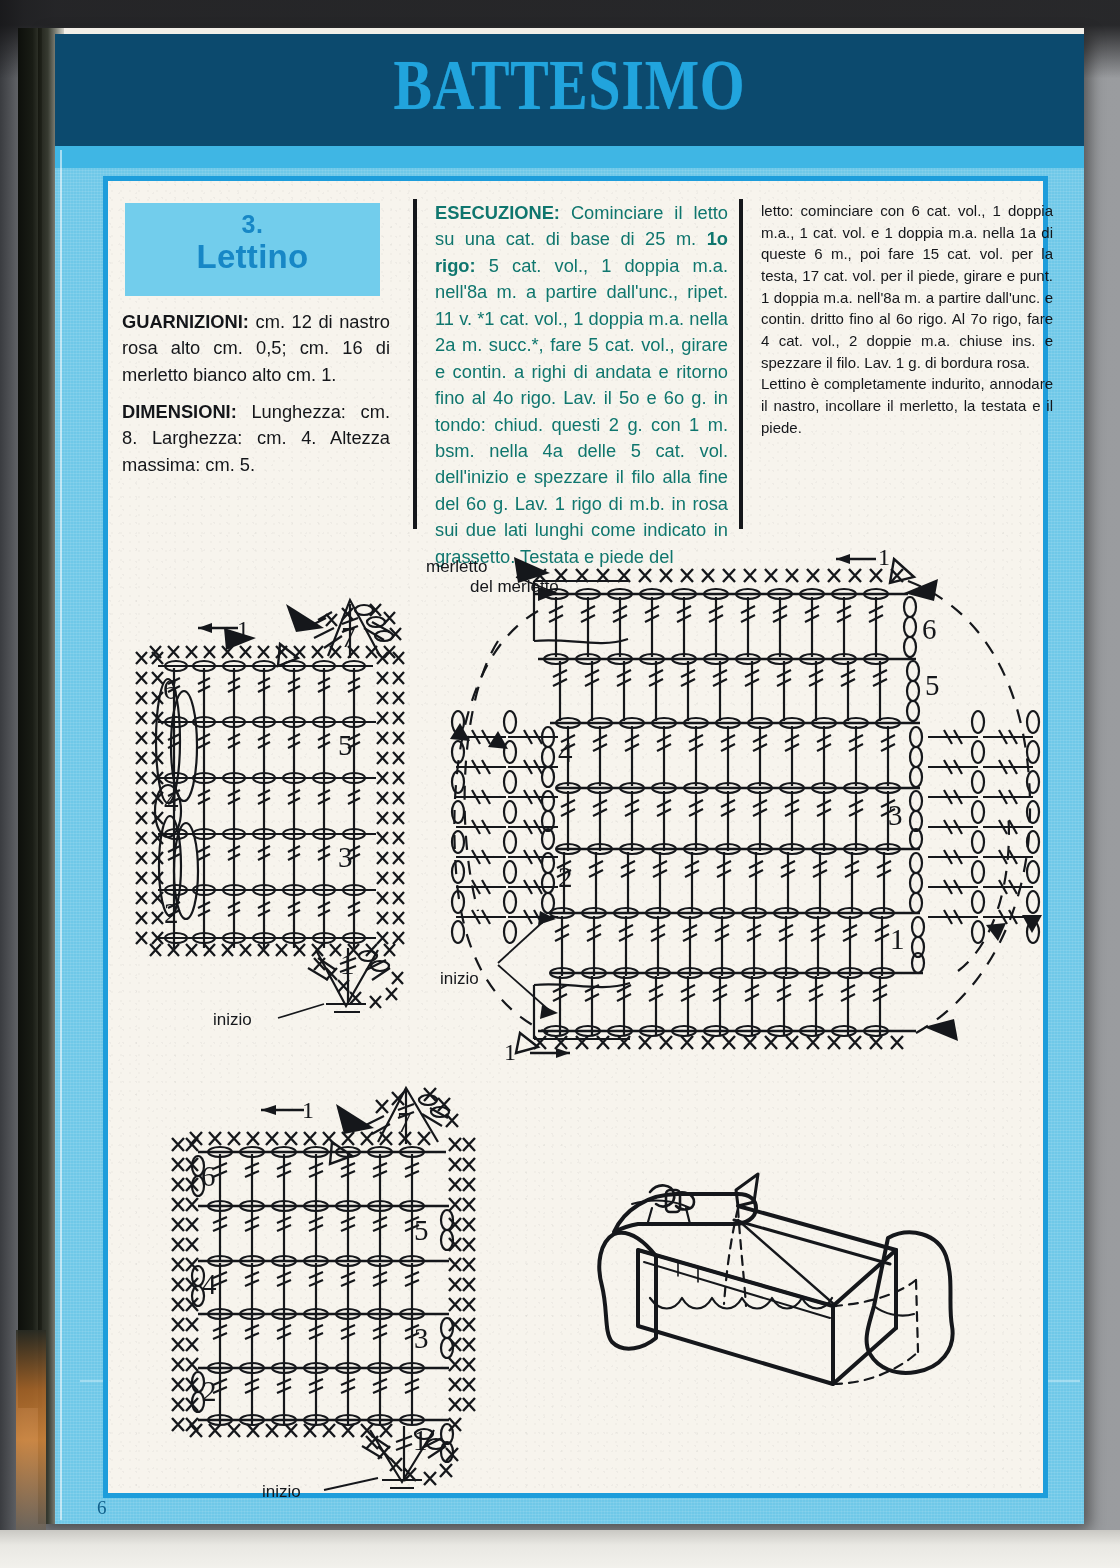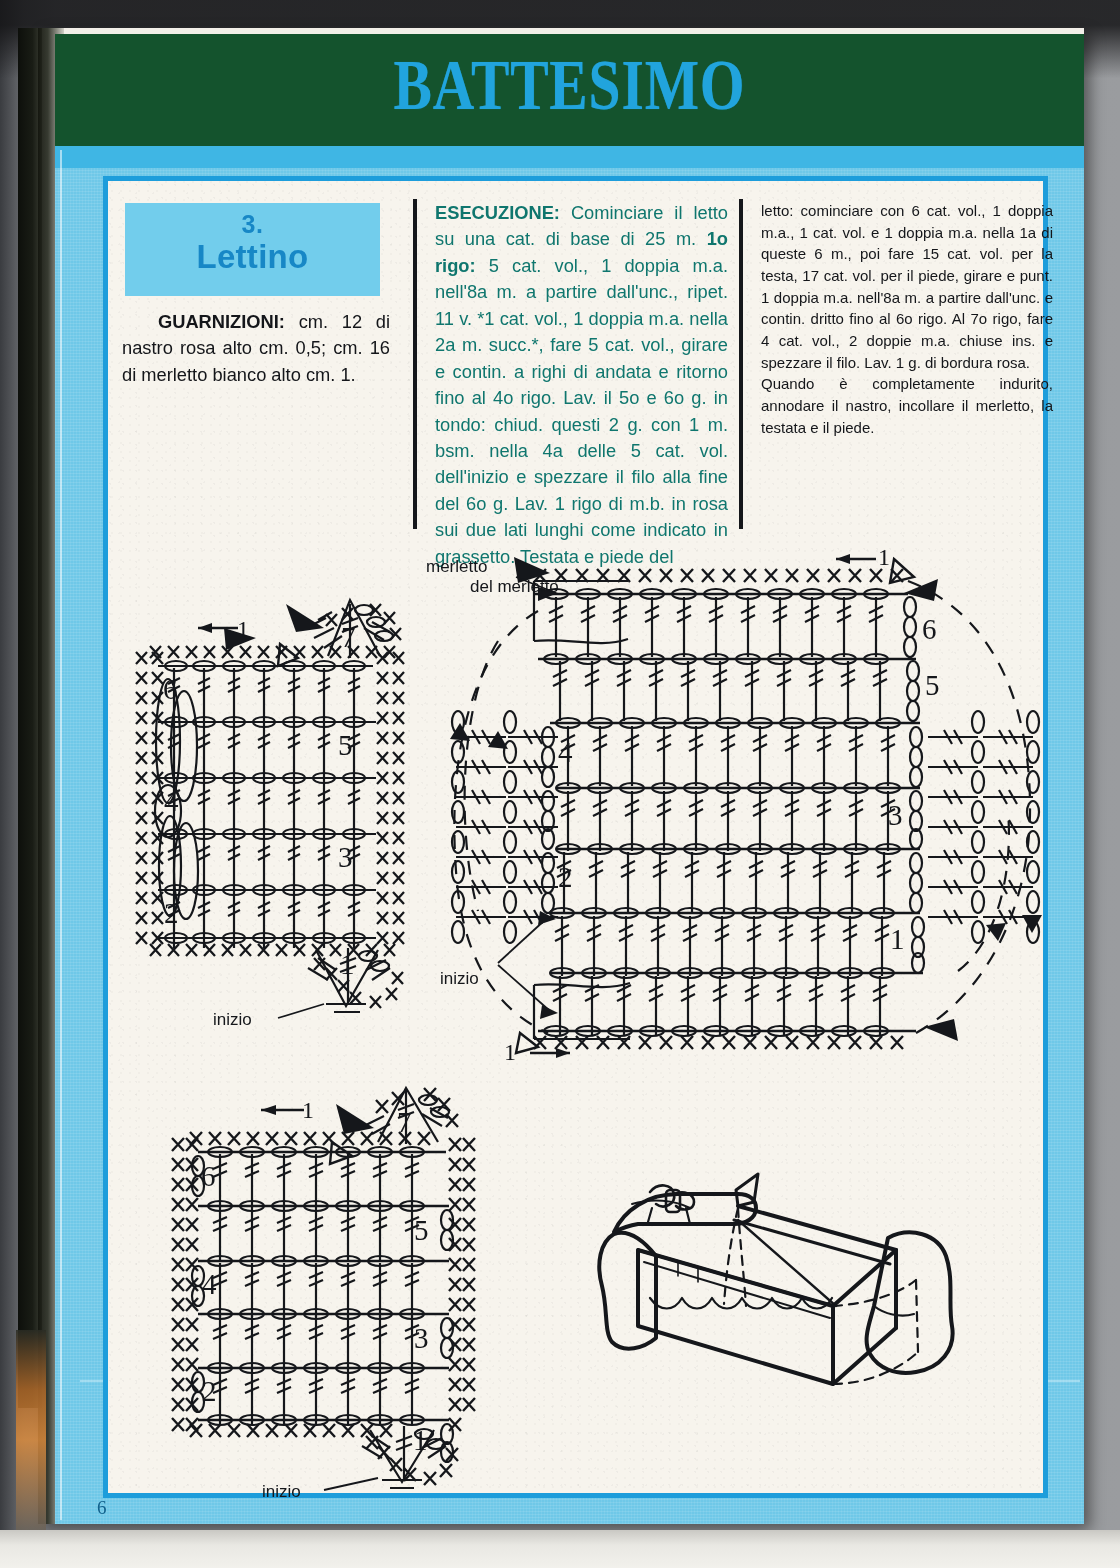--- a/index.html
+++ b/index.html
@@ -39,21 +39,21 @@
     background:linear-gradient(90deg,#0d0f0b 0%, #191c15 60%, #3a3d33 100%);
   }
   .binding3{
     position:absolute; left:16px; top:1330px; width:30px; height:200px;
     background:linear-gradient(180deg,#2a2c24 0%, #b06a2a 30%, #d98a3c 55%, #6a6258 100%);
     opacity:.85;
   }
   
   .masthead{
     position:absolute; left:55px; top:34px; width:1029px; height:115px;
-    background:#14532d;
+    background:#0c4a6e;
   }
   .title{
     position:absolute; left:0; top:10px; width:100%;
     text-align:center;
     font-family:"Liberation Serif", serif;
     font-weight:bold;
     font-size:72px;
     letter-spacing:1px;
     color:#21a4dd;
     transform: scaleX(.80);
@@ -105,21 +105,21 @@
     font-weight:bold; color:#1787c6;
   }
   .badge .num{ display:block; font-size:25px; margin-top:7px; letter-spacing:.5px;}
   .badge .nm { display:block; font-size:33px; margin-top:-1px; letter-spacing:.3px;}
   .colL{
     position:absolute; left:14px; top:128px; width:268px;
     font-size:18.3px; line-height:1.44; color:#14161a;
     text-align:justify;
   }
   .colL p{ margin-bottom:11px; }
-  .colL b{ font-weight:bold;margin-left:36px; }
+  .colL b{ font-weight:bold; }
   .rule{
     position:absolute; width:4px; background:#15171b;
   }
   .rule1{ left:305px; top:18px; height:330px; }
   .rule2{ left:631px; top:18px; height:330px; }
   .colM{
     position:absolute; left:327px; top:19px; width:293px;
     font-size:18.3px; line-height:1.445; color:#0f766e;
     text-align:justify;
   }
@@ -196,33 +196,36 @@
 
       <div class="badge">
         <span class="num">3.</span>
         <span class="nm">Lettino</span>
       </div>
 
       <div class="colL">
         <p>
           <b>GUARNIZIONI:</b><span> cm. 12 di nastro rosa alto cm. 0,5; cm. 16 di merletto bianco alto cm. 1.</span>
         </p>
+        <p>
+          <b>DIMENSIONI:</b><span> Lunghezza: cm. 8. Larghezza: cm. 4. Altezza massima: cm. 5.</span>
+        </p>
       </div>
 
       <div class="rule rule1"></div>
 
       <div class="colM">
         <b>ESECUZIONE:</b><span> Cominciare il letto su una cat. di base di 25 m. </span><b>1o rigo:</b><span> 5 cat. vol., 1 doppia m.a. nell'8a m. a partire dall'unc., ripet. 11 v. *1 cat. vol., 1 doppia m.a. nella 2a m. succ.*, fare 5 cat. vol., girare e contin. a righi di andata e ritorno fino al 4o rigo. Lav. il 5o e 6o g. in tondo: chiud. questi 2 g. con 1 m. bsm. nella 4a delle 5 cat. vol. dell'inizio e spezzare il filo alla fine del 6o g. Lav. 1 rigo di m.b. in rosa sui due lati lunghi come indicato in grassetto. Testata e piede del</span>
       </div>
 
       <div class="rule rule2"></div>
 
       <div class="colR">
         <p>letto: cominciare con 6 cat. vol., 1 doppia m.a., 1 cat. vol. e 1 doppia m.a. nella 1a di queste 6 m., poi fare 15 cat. vol. per la testa, 17 cat. vol. per il piede, girare e punt. 1 doppia m.a. nell'8a m. a partire dall'unc. e contin. dritto fino al 6o rigo. Al 7o rigo, fare 4 cat. vol., 2 doppie m.a. chiuse ins. e spezzare il filo. Lav. 1 g. di bordura rosa.</p>
-        <p>Quando è completamente indurito, annodare il nastro, incollare il merletto, la testata e il piede.</p>
+        <p>Lettino è completamente indurito, annodare il nastro, incollare il merletto, la testata e il piede.</p>
       </div>
     </div>
 
     <div class="diagram" style="left:20px; top:385px; width:310px; height:470px;">
       <svg width="310" height="470" viewBox="0 0 310 470">
         <defs>
           <g id="Lx">
               <path d="M0,0 L11,12 M11,0 L0,12" stroke="#15171b" stroke-width="2.3" fill="none"></path>
             </g>
           <g id="Lpost">

